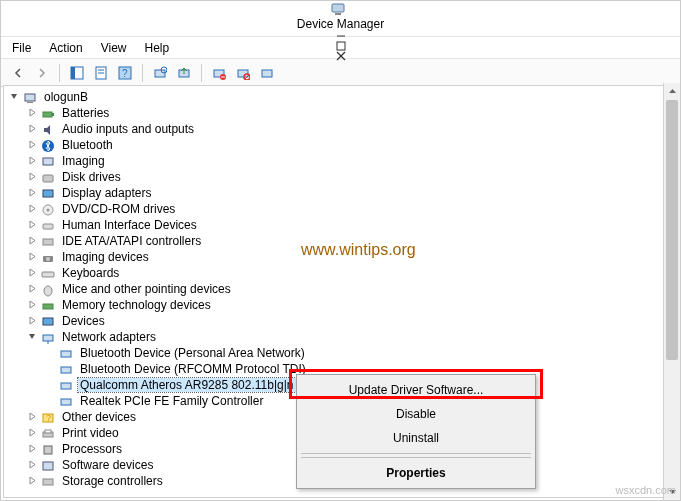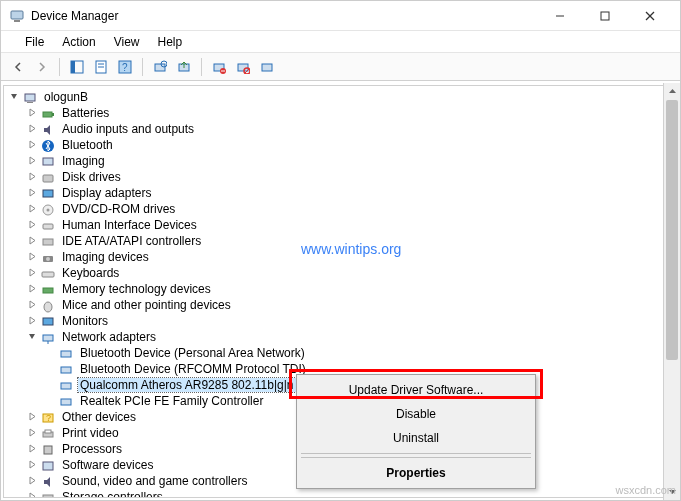--- a/index.html
+++ b/index.html
@@ -9,38 +9,39 @@
     font-size: 12px;
     background: #fff;
     width: 681px;
     height: 501px;
     overflow: hidden;
     position: relative;
     border: 1px solid #ccc;
   }
   
   .titlebar {
-    height: 30px;
+    height: 36px;
     display: flex;
     align-items: center;
     padding: 0 8px;
     border-bottom: 1px solid #e5e5e5;
+    flex-direction: column;
   }
   .titlebar .app-icon {
     width: 16px; height: 16px; margin-right: 6px;
     display: inline-flex; align-items: center; justify-content: center;
   }
   .titlebar .title { flex: 1; font-size: 12px; }
   .winbtn { width: 45px; height: 29px; display: flex; align-items: center; justify-content: center; }
   .winbtn svg { pointer-events: none; }
   
   .menubar {
     display: flex;
     gap: 2px;
-    padding: 2px 16px;
+    padding: 2px 3px;
     border-bottom: 1px solid #e5e5e5;
     height: 22px;
     align-items: center;
   }
   .menubar .menuitem { padding: 2px 8px; }
   
   .toolbar {
     display: flex;
     align-items: center;
     gap: 2px;
@@ -113,22 +114,22 @@
   .scrollbar {
     position: absolute;
     right: 0; top: 82px; bottom: 0; width: 17px;
     background: #f0f0f0;
     border-left: 1px solid #d0d0d0;
   }
   .scroll-arrow { height: 17px; display:flex; align-items:center; justify-content:center; }
   .scroll-thumb { position:absolute; left:2px; right:2px; top:17px; height:260px; background:#c2c2c2; border-radius:2px;}
   .watermark {
     position: absolute;
-    color: #3b82f6;
-    font-size: 14px;
+    color: #a16207;
+    font-size: 16px;
     font-family: "Segoe UI", sans-serif;
     pointer-events: none;
   }
   .wsxcdn {
     position: absolute;
     right: 4px; bottom: 4px;
     color: #bbb; font-size: 11px;
   }
 </style>
 </head>
@@ -422,54 +423,54 @@
           </li>
         <li>
             <div class="tree-item">
               <span class="expander">
                 <svg width="9" height="9">
                   <path d="M2 1 L7 4.5 L2 8 Z" fill="none" stroke="#888"></path>
                 </svg>
               </span>
               <span class="nodeicon">
                 <svg width="14" height="14">
+                  <ellipse cx="7" cy="8" rx="4" ry="5" fill="#ddd" stroke="#888"></ellipse>
+                </svg>
+              </span>
+              <span class="label">Mice and other pointing devices</span>
+            </div>
+          </li>
+        <li>
+            <div class="tree-item">
+              <span class="expander">
+                <svg width="9" height="9">
+                  <path d="M2 1 L7 4.5 L2 8 Z" fill="none" stroke="#888"></path>
+                </svg>
+              </span>
+              <span class="nodeicon">
+                <svg width="14" height="14">
                   <rect x="2" y="5" width="10" height="5" fill="#6a6" stroke="#484"></rect>
                 </svg>
               </span>
               <span class="label">Memory technology devices</span>
             </div>
           </li>
         <li>
             <div class="tree-item">
               <span class="expander">
                 <svg width="9" height="9">
                   <path d="M2 1 L7 4.5 L2 8 Z" fill="none" stroke="#888"></path>
                 </svg>
               </span>
               <span class="nodeicon">
                 <svg width="14" height="14">
-                  <ellipse cx="7" cy="8" rx="4" ry="5" fill="#ddd" stroke="#888"></ellipse>
-                </svg>
-              </span>
-              <span class="label">Mice and other pointing devices</span>
-            </div>
-          </li>
-        <li>
-            <div class="tree-item">
-              <span class="expander">
-                <svg width="9" height="9">
-                  <path d="M2 1 L7 4.5 L2 8 Z" fill="none" stroke="#888"></path>
-                </svg>
-              </span>
-              <span class="nodeicon">
-                <svg width="14" height="14">
                   <rect x="2" y="3" width="10" height="7" fill="#5ca8e0" stroke="#346"></rect>
                 </svg>
               </span>
-              <span class="label">Monitors</span>
+              <span class="label">Devices</span>
             </div>
           </li>
         <li>
           <div class="tree-item">
               <span class="expander">
                 <svg width="9" height="9">
                   <path d="M1 2 L7 2 L4 7 Z" fill="#555"></path>
                 </svg>
               </span>
               <span class="nodeicon">
@@ -591,35 +592,20 @@
           </li>
         <li>
             <div class="tree-item">
               <span class="expander">
                 <svg width="9" height="9">
                   <path d="M2 1 L7 4.5 L2 8 Z" fill="none" stroke="#888"></path>
                 </svg>
               </span>
               <span class="nodeicon">
                 <svg width="14" height="14">
-                  <path d="M3 5 L6 5 L9 2 L9 12 L6 9 L3 9 Z" fill="#557"></path>
-                </svg>
-              </span>
-              <span class="label">Sound, video and game controllers</span>
-            </div>
-          </li>
-        <li>
-            <div class="tree-item">
-              <span class="expander">
-                <svg width="9" height="9">
-                  <path d="M2 1 L7 4.5 L2 8 Z" fill="none" stroke="#888"></path>
-                </svg>
-              </span>
-              <span class="nodeicon">
-                <svg width="14" height="14">
                   <rect x="2" y="4" width="10" height="6" fill="#ccc" stroke="#888"></rect>
                 </svg>
               </span>
               <span class="label">Storage controllers</span>
             </div>
           </li>
       </ul>
     </li>
   </ul>
 </div>

